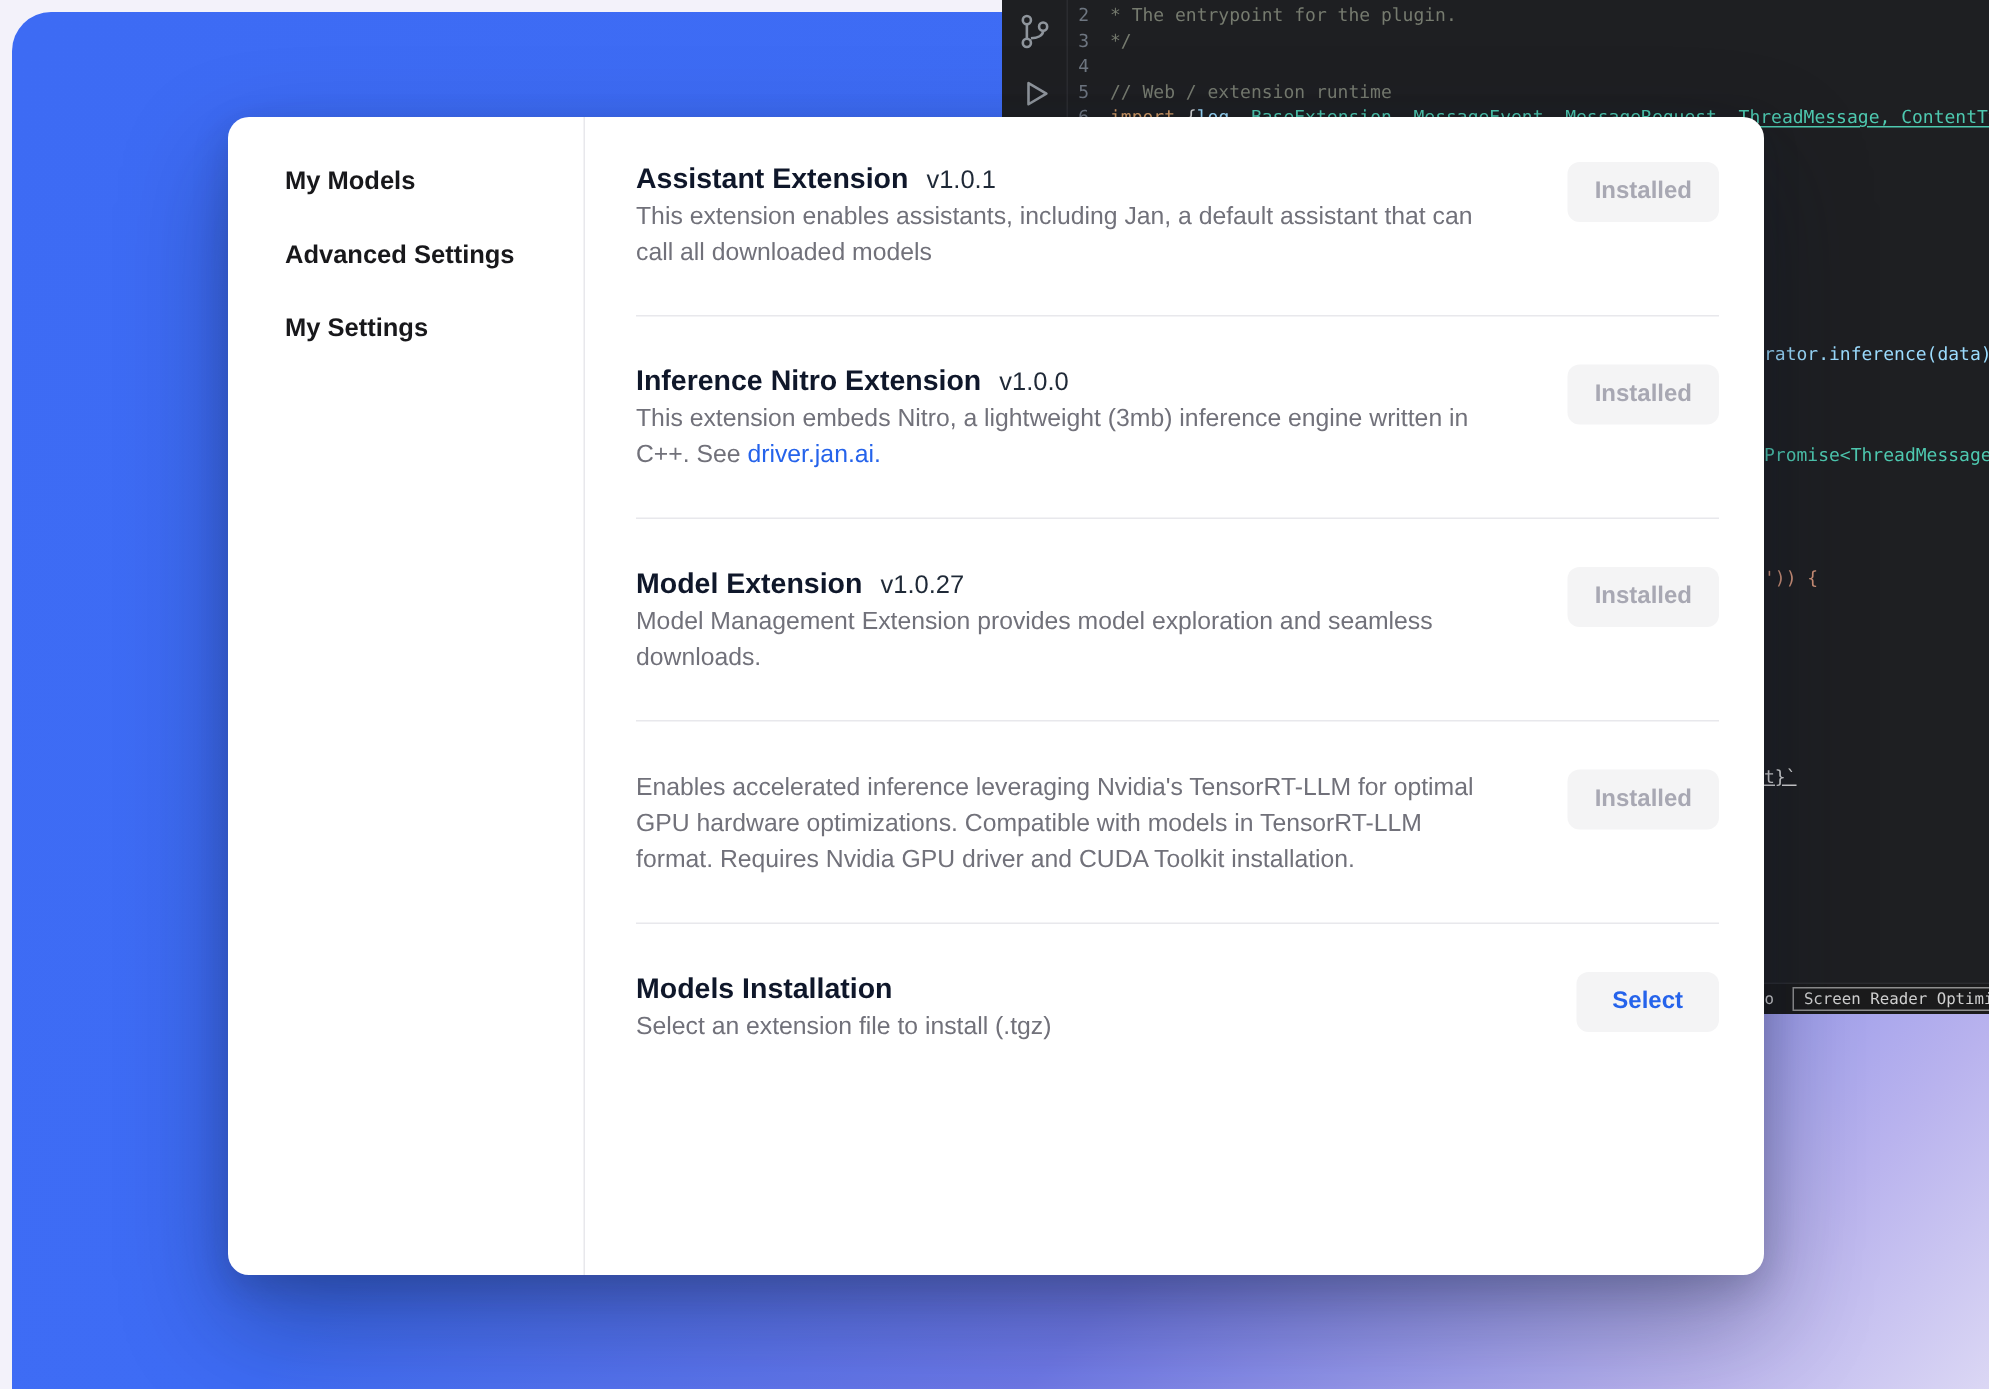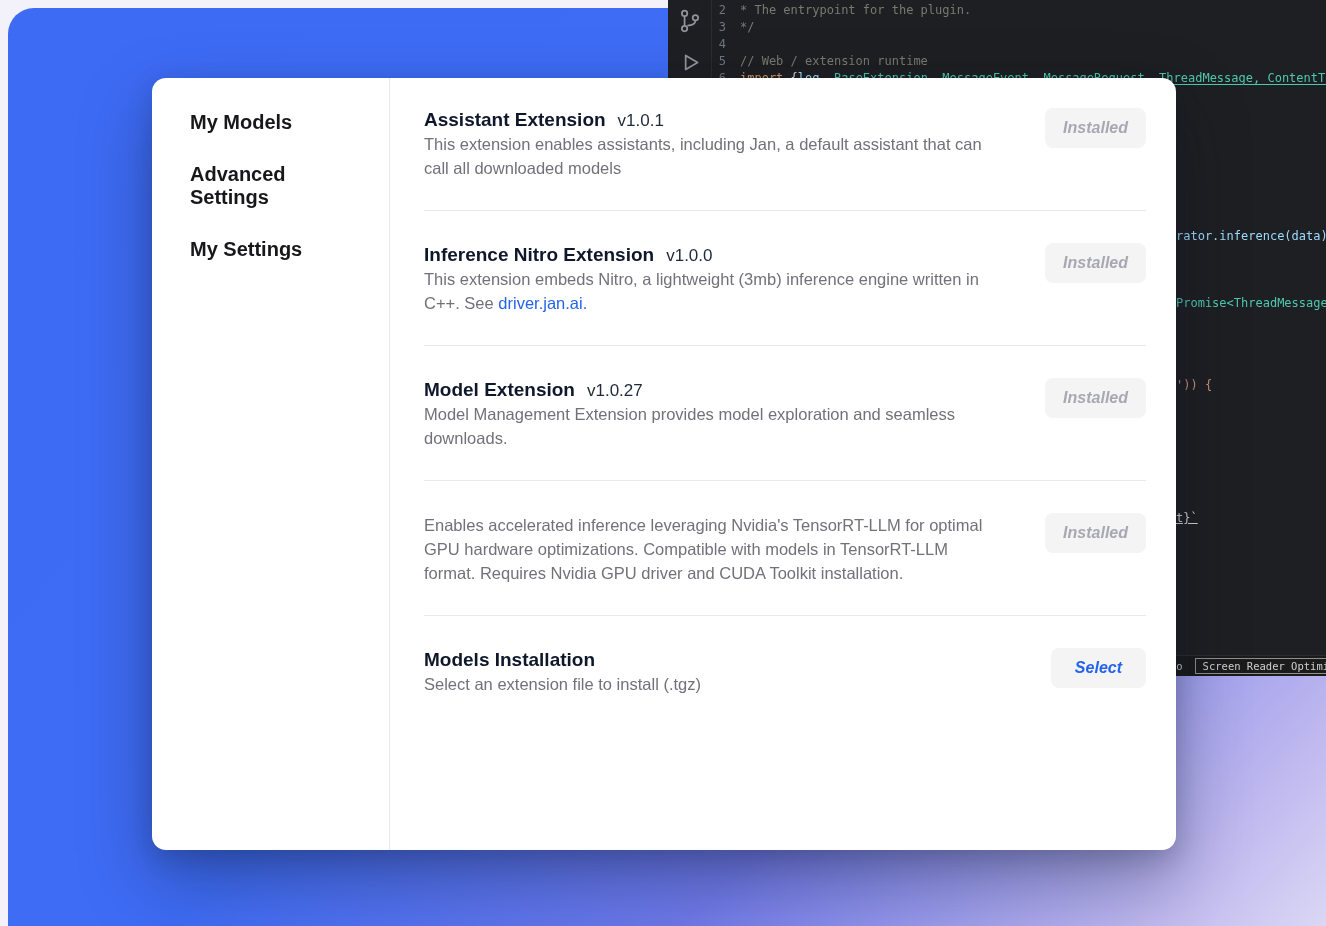--- a/index.html
+++ b/index.html
@@ -48,39 +48,39 @@
 
   
   .card {
     position:absolute; left:152px; top:78px; width:1024px; height:772px;
     background:#ffffff; border-radius:14px; overflow:hidden; display:flex;
     box-shadow:0 30px 70px rgba(15,23,42,.35), 0 8px 24px rgba(15,23,42,.18);
   }
   .sidebar { width:238px; flex:none; border-right:1px solid #e8e8ec; padding:24px 14px 0 18px; }
   .nav-item {
     padding:9px 20px; border-radius:8px; margin-bottom:11px;
-    font-size:20px; font-weight:700; color:#18181b; cursor:pointer;
+    font-size:17px; font-weight:700; color:#18181b; cursor:pointer;
   }
   .nav-item.active { background:#f4f4f5; }
 
   .content { flex:1; padding:30px 30px 0 34px; overflow:hidden; }
   .row {
     display:flex; justify-content:space-between; align-items:flex-start; gap:20px;
     border-bottom:1px solid #e8e8ec; padding:32px 0 30px;
   }
   .row:first-child { padding-top:0; }
   .row:last-child { border-bottom:none; }
   .ext-title { font-size:19px; font-weight:700; color:#0f172a; line-height:24px; }
   .ext-version { font-size:17px; font-weight:500; color:#1f2937; margin-left:12px; }
   .desc { font-size:16.5px; line-height:24px; color:#71717a; max-width:572px; }
   .link { color:#2563eb; text-decoration:none; cursor:pointer; }
   .btn {
     flex:none; background:#f4f4f5; border:none; border-radius:8px;
     padding:11px 18px; font-family:inherit; font-size:16px; font-weight:600;
-    color:#a8a8b3; cursor:default;font-style:italic;
+    color:#a8a8b3; cursor:default;
   }
   .btn-select { color:#2563eb; font-weight:700; padding:11px 24px; cursor:pointer; }
 </style>
 </head>
 <body>
 
 <div class="stage">
 
   <div class="blue-panel"></div>
 

